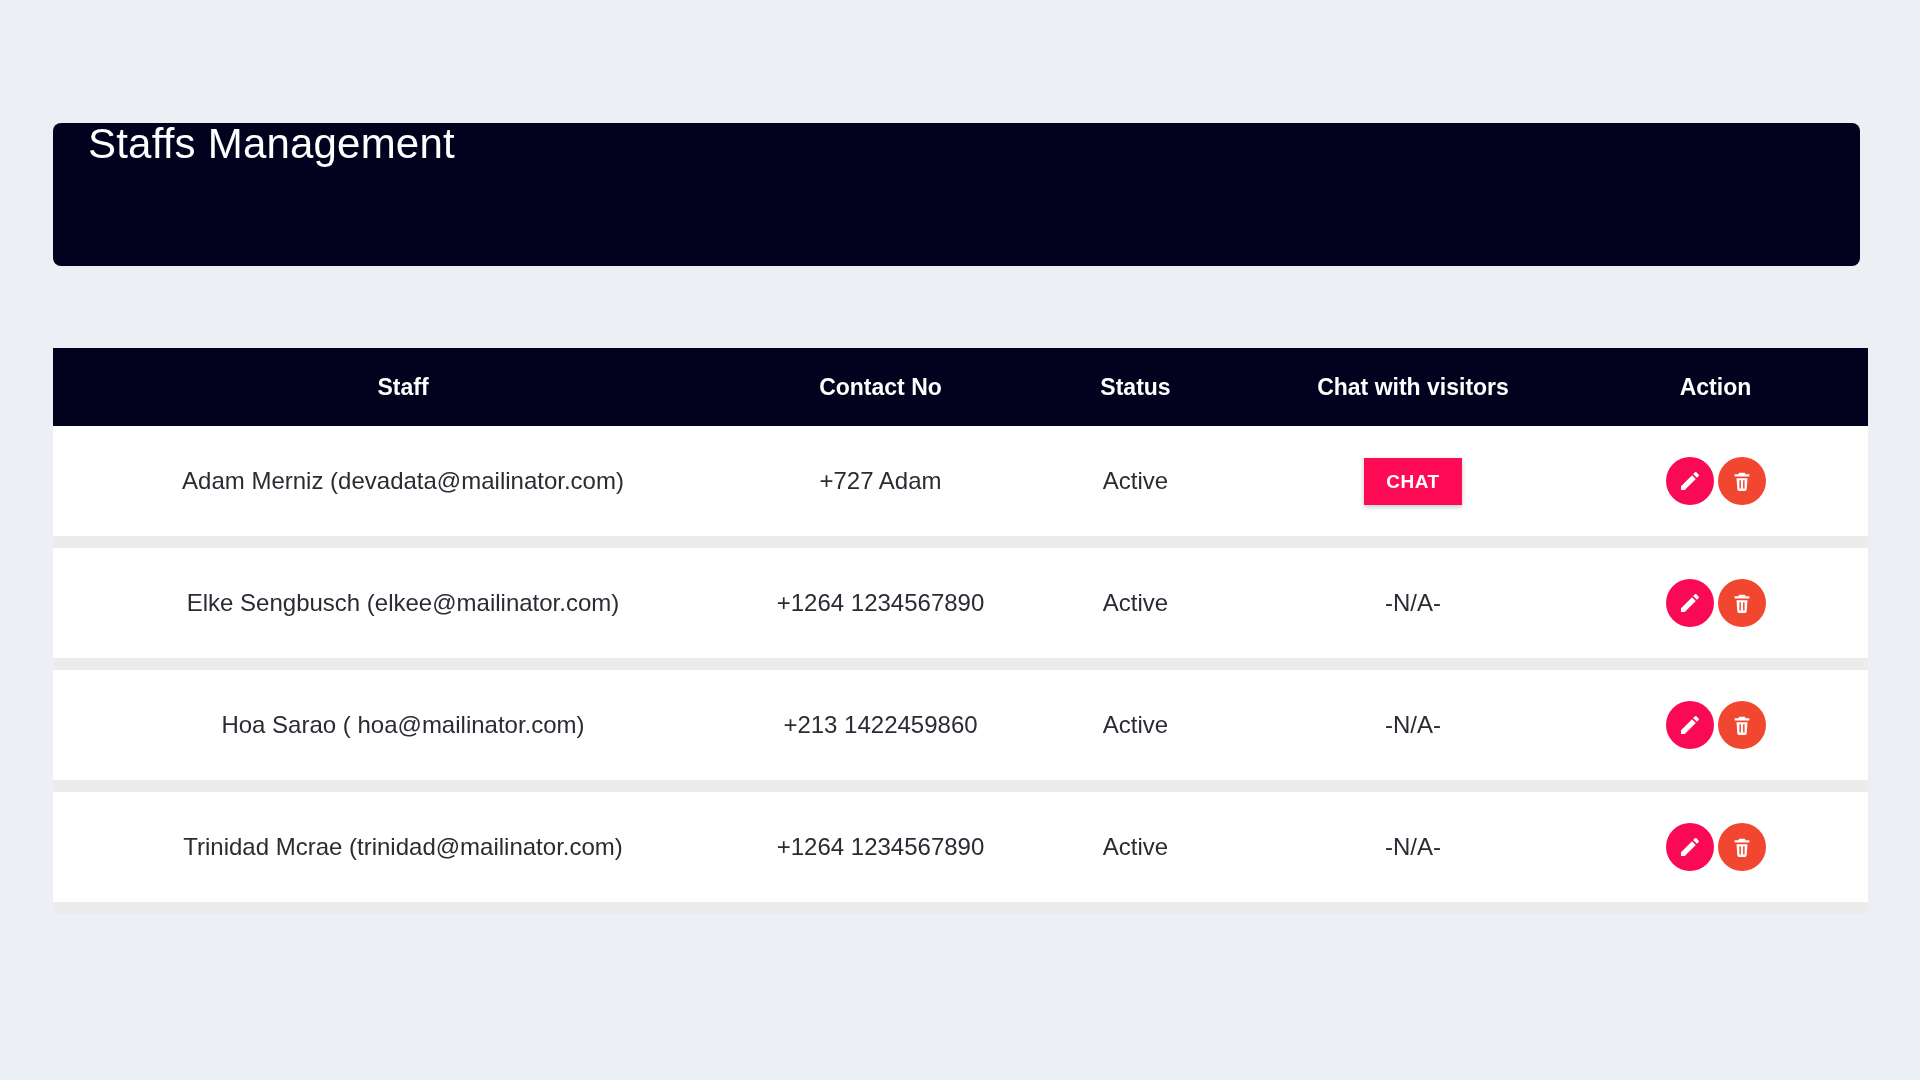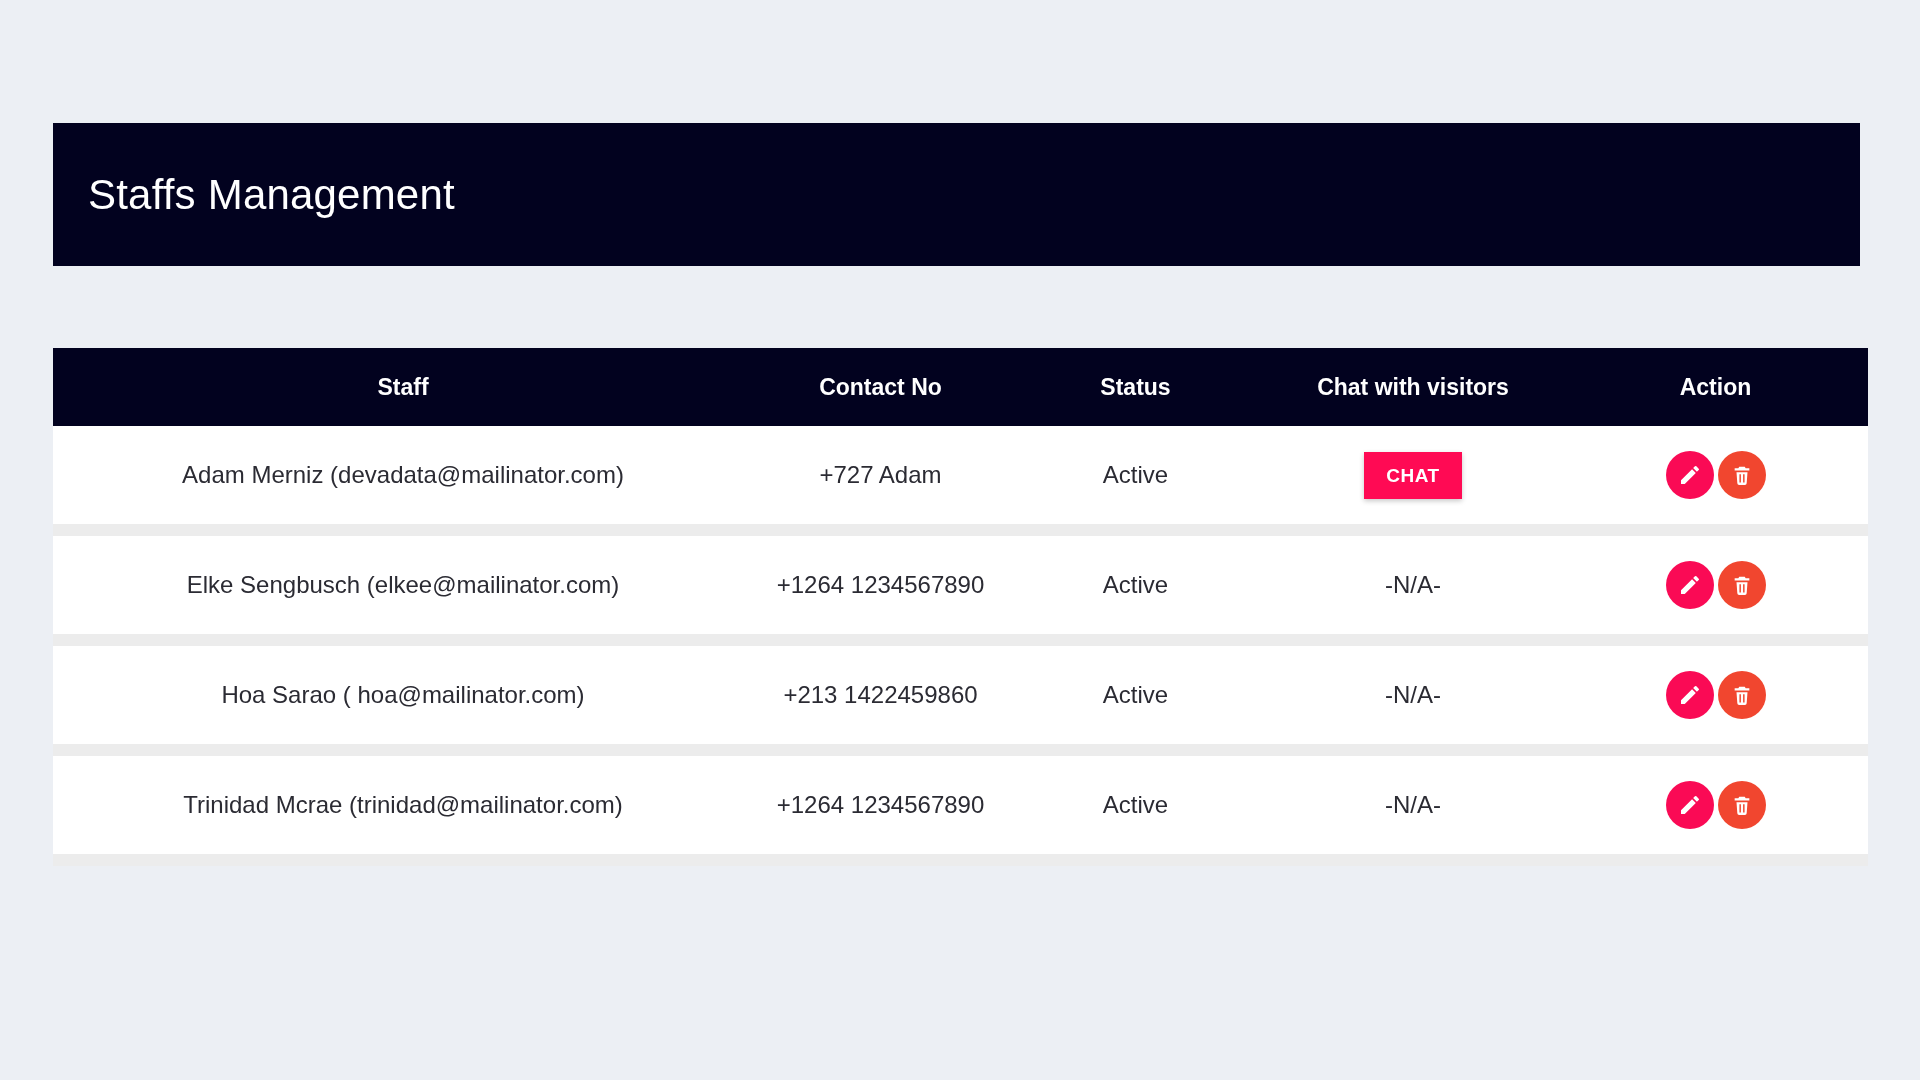--- a/index.html
+++ b/index.html
@@ -22,23 +22,23 @@
 
   
   .page-header {
     position: absolute;
     left: 53px;
     top: 123px;
     width: 1807px;
     height: 143px;
     background: #02021f;
     display: flex;
-    align-items: center;
     justify-content: space-between;
     padding: 0 35px 0 35px;
+    border-radius: 8px;
   }
 
   .page-title {
     color: #ffffff;
     font-size: 42px;
     font-weight: 400;
     letter-spacing: 0.2px;
     line-height: 1;
     white-space: nowrap;
   }
@@ -78,21 +78,21 @@
     font-size: 23px;
     font-weight: bold;
     height: 78px;
     text-align: center;
     vertical-align: middle;
     padding: 0;
   }
 
   table.staff-table tbody tr.data-row {
     background: #ffffff;
-    height: 98px;
+    height: 110px;
   }
 
   table.staff-table tbody tr.data-row td {
     text-align: center;
     vertical-align: middle;
     font-size: 24px;
     font-weight: 400;
     color: #2b2b33;
     padding: 0;
   }

